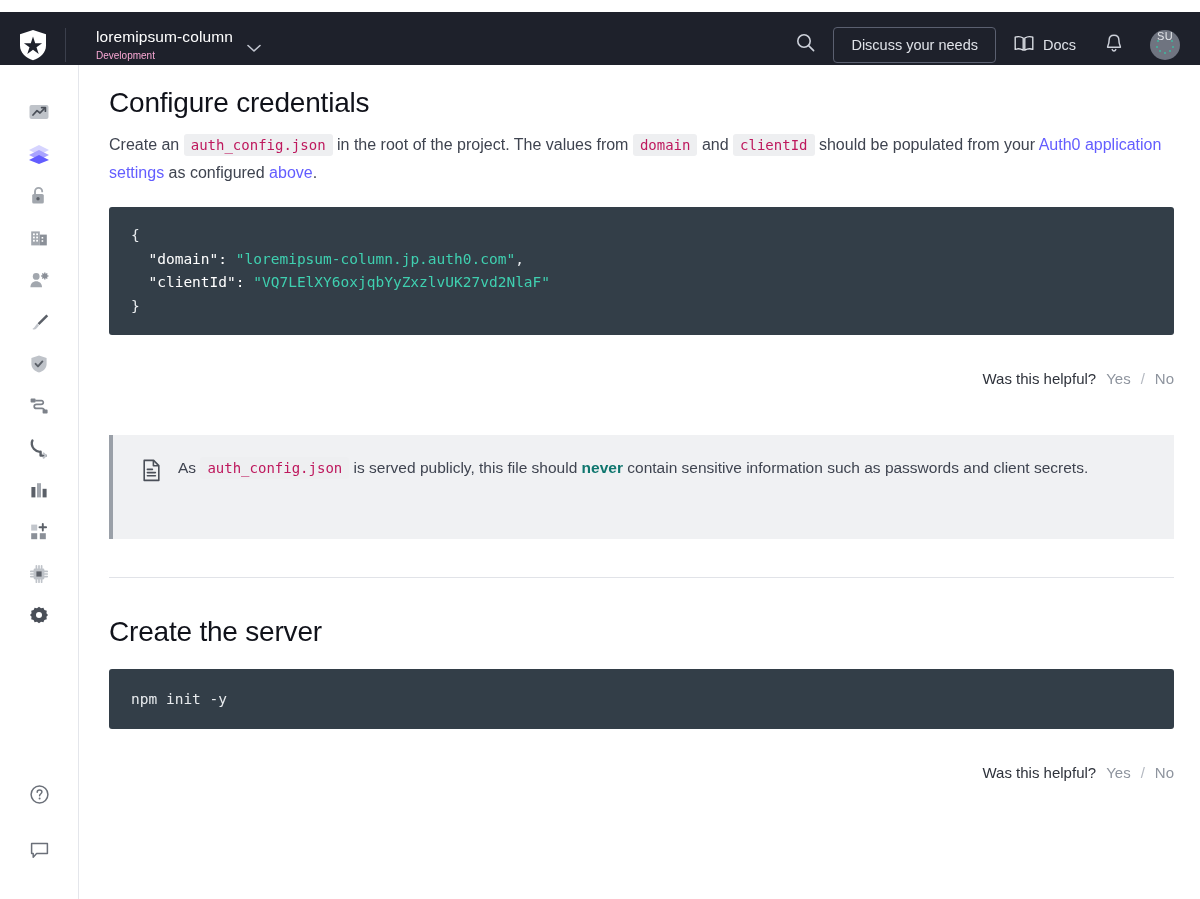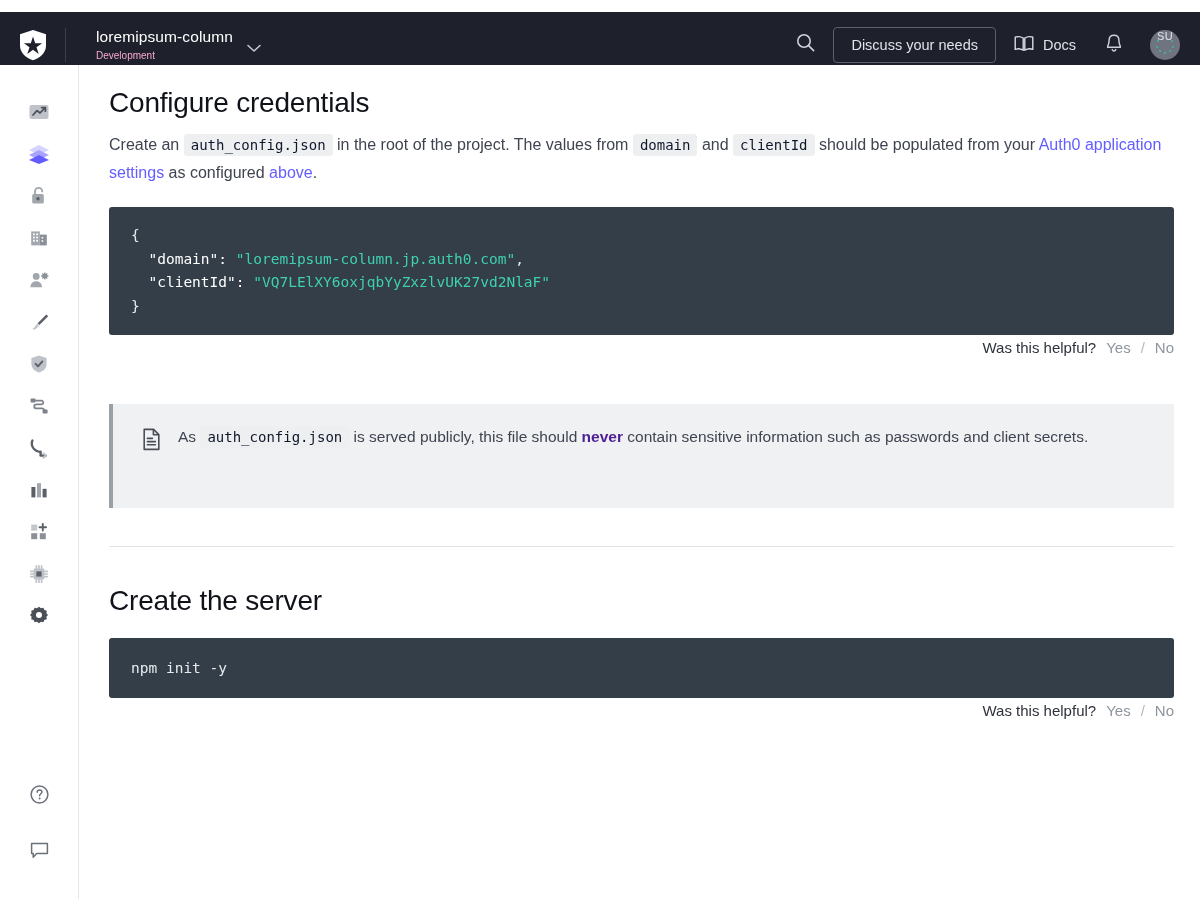--- a/index.html
+++ b/index.html
@@ -107,54 +107,54 @@
   h1.with-rule {
     border-top: 1px solid #e1e3e8;
     padding-top: 38px; margin-top: 38px;
   }
   p.para {
     font-size: 16px; line-height: 27px; color: #3f4450;
     margin: 12px 0 0 0; letter-spacing: 0;
   }
   code.inline {
     font-family: "DejaVu Sans Mono", monospace;
-    font-size: 14px; background: #eeeff1; color: #0f172a;
+    font-size: 14px; background: #eeeff1; color: #be185d;
     padding: 3px 7px; border-radius: 3px; white-space: nowrap;
   }
   a.link { color: #635dff; text-decoration: none; cursor: pointer; }
 
   pre.codeblock {
     background: #333e48; color: #e8ebee;
     font-family: "DejaVu Sans Mono", monospace;
     font-size: 14.5px; line-height: 23.5px;
     margin: 21px 0 0 0; padding: 17px 22px;
     border-radius: 3px; overflow: hidden;
   }
   pre.codeblock.tall { min-height: 126px; }
   pre.codeblock.short { min-height: 58px; padding-top: 19px; }
   .tok-key { color: #ffffff; }
   .tok-str { color: #3fd0b0; }
   .tok-punc { color: #e8ebee; }
 
   .helpful {
     display: flex; align-items: center; justify-content: flex-end;
-    gap: 10px; margin-top: 4px; font-size: 15px; color: #2e323b;
+    gap: 10px; margin-top: 35px; font-size: 15px; color: #2e323b;
   }
   .helpful .yn { color: #8e949e; cursor: pointer; }
   .helpful .slash { color: #b4b9c1; }
 
   .callout {
     display: flex; align-items: flex-start; gap: 0;
     background: #f0f1f3; border-left: 4px solid #9aa0a8;
     margin-top: 48px; padding: 20px 22px 24px 18px;
     min-height: 104px;
   }
   .callout-icon { flex: 0 0 auto; margin: 4px 16px 0 10px; color: #4a4f58; }
   .callout-text { font-size: 15.5px; line-height: 26px; color: #3f4450; }
-  .callout-text b { font-weight: 700; color: #4c1d95; }
+  .callout-text b { font-weight: 700; color: #0f766e; }
 </style>
 </head>
 <body>
 
 <div class="topbar">
 
   <div class="logo-wrap">
     <span>
       <svg class="logo-svg" width="30" height="32" viewBox="0 0 30 32" aria-hidden="true">
         <path fill="#ffffff" d="M15 1 L28 5.2 L28 16.5 C28 24 22.2 28.8 15 31.2 C7.8 28.8 2 24 2 16.5 L2 5.2 Z"></path>

